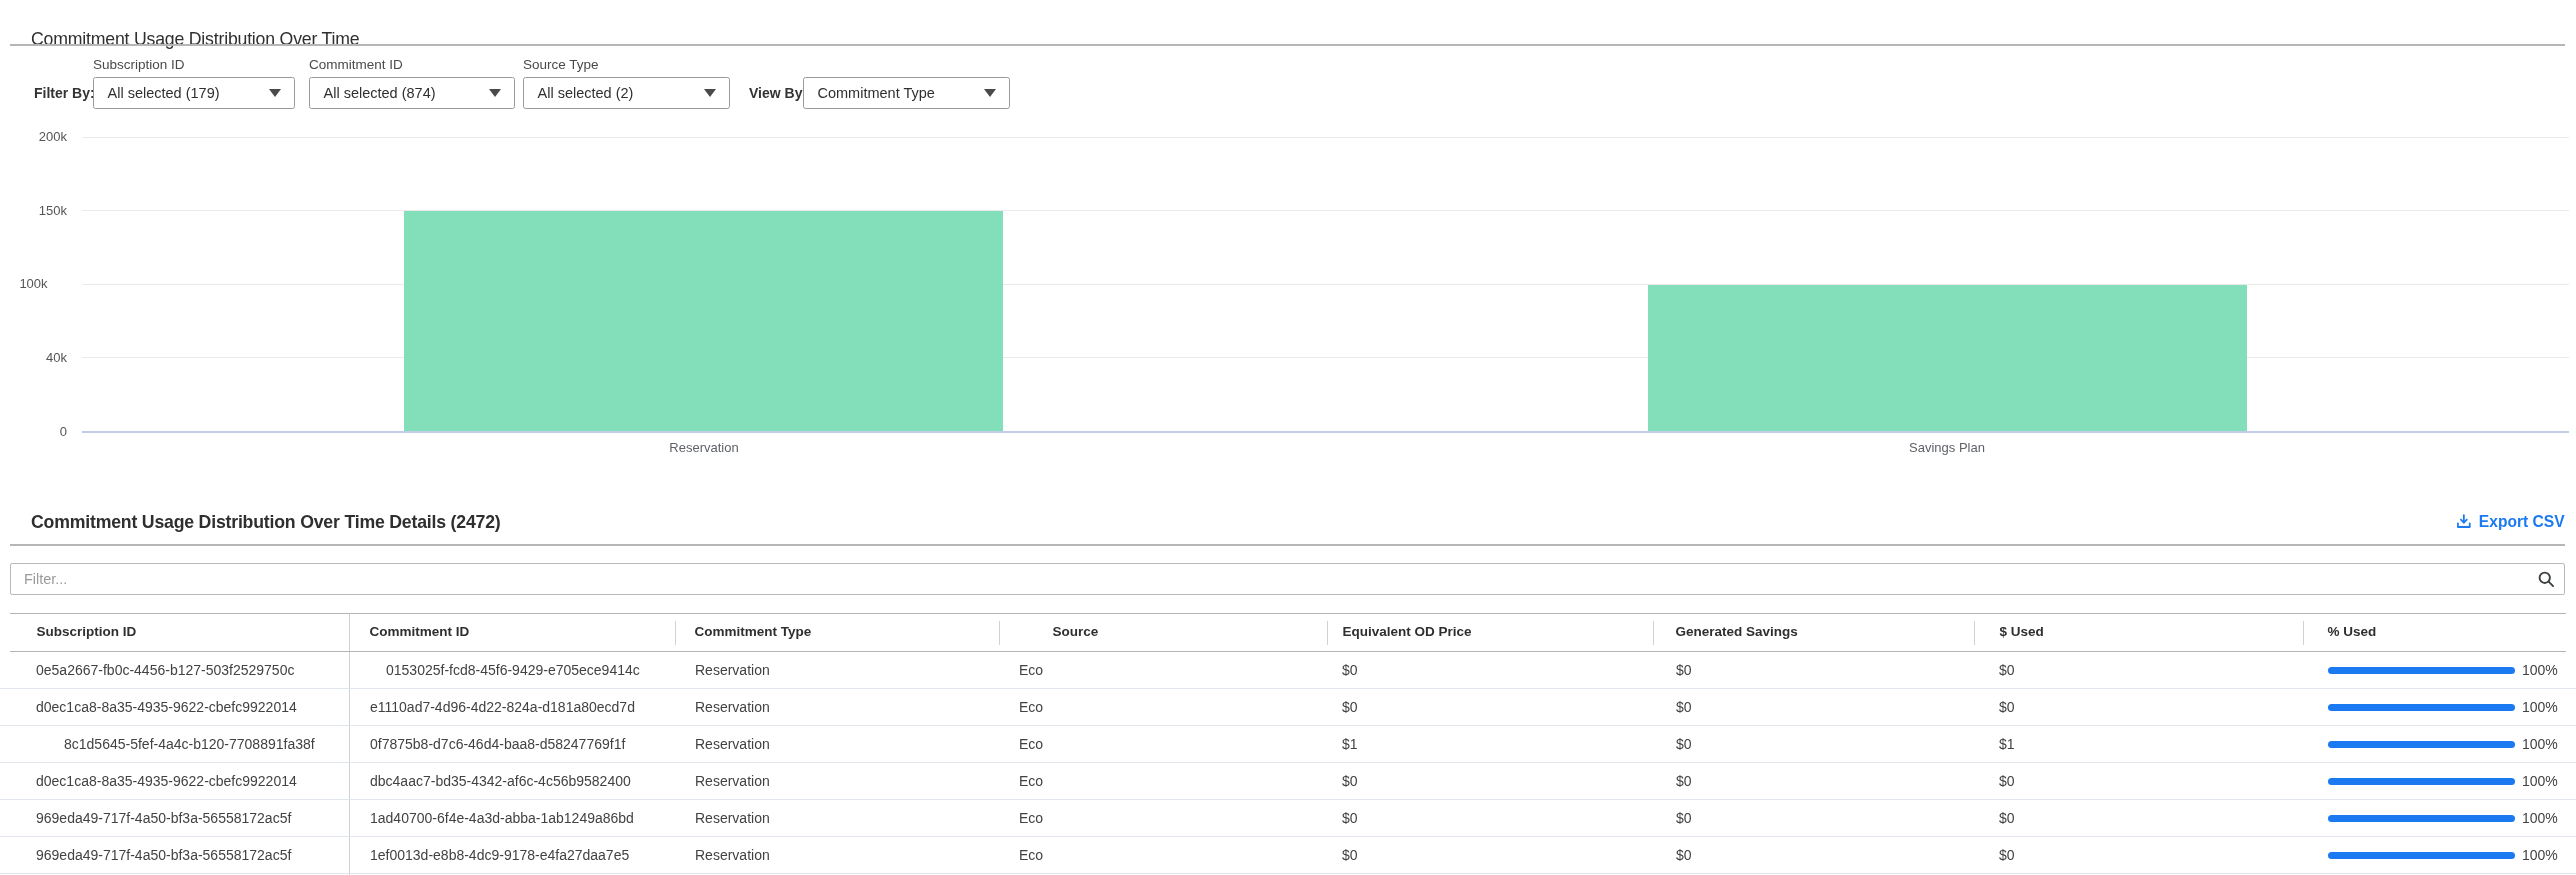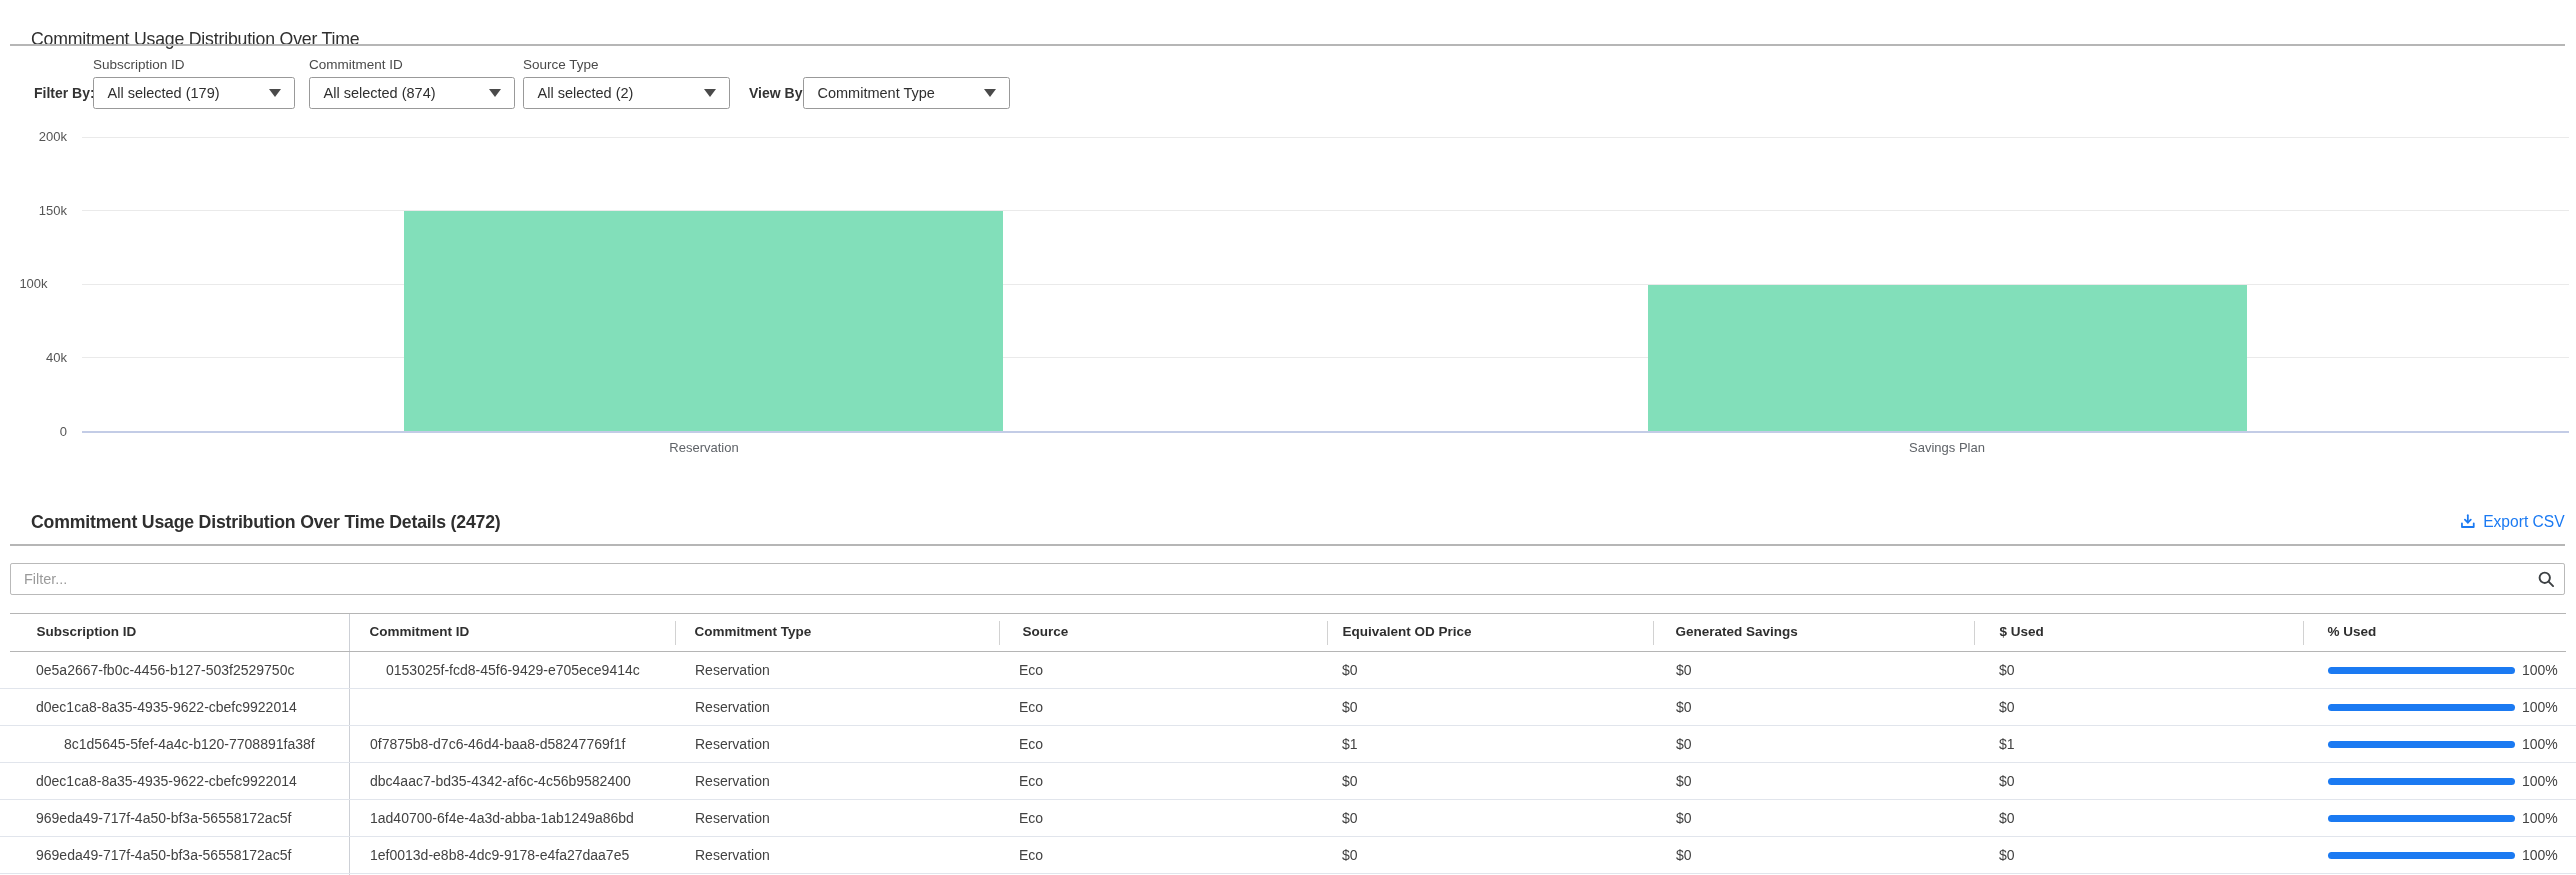--- a/index.html
+++ b/index.html
@@ -31,21 +31,21 @@
   #chart{left:0;top:0;width:2576px;height:467px;pointer-events:none;}
   .gridline{position:absolute;height:1px;background:#eaeaea;}
   .gridline.zero{height:1.6px;background:#c3cce6;}
   .tick-label{position:absolute;width:67px;text-align:right;font-size:13px;color:#555;line-height:15.6px;}
   .bar{position:absolute;pointer-events:auto;}
   .cat-label{position:absolute;text-align:center;font-size:13px;color:#5f6368;line-height:15.6px;}
   
   .details-title{left:31px;top:512px;font-size:17.7px;font-weight:700;color:#2f2f2f;letter-spacing:-0.2px;}
   .export-btn{
     right:11.4px;top:513px;display:flex;align-items:center;gap:6.2px;cursor:pointer;
-    font-size:15.6px;font-weight:400;color:var(--accent,#1b7af2);
+    font-size:15.6px;font-weight:700;color:var(--accent,#1b7af2);
   }
   .filter-wrap{left:10.4px;top:563px;width:2555px;height:32px;}
   .filter-input{
     width:100%;height:100%;box-sizing:border-box;border:1px solid #b9b9b9;border-radius:2.1px;
     font-size:14.5px;color:#333;padding:0 36px 0 12.5px;outline:none;
     font-family:"Liberation Sans","DejaVu Sans",sans-serif;
   }
   .filter-input::placeholder{color:#9a9a9a;}
   .search-icon{position:absolute;right:9.3px;top:6.2px;}
   
@@ -126,21 +126,21 @@
       <path d="M15.2 15.2 L20.5 20.5"></path>
   </svg>
 </div>
 
 <div id="table" class="abs">
   <div class="vsep-full"></div>
   <div class="thead">
       <div class="th" style="left: 26px;">Subscription ID</div>
       <div class="th" style="left: 359px;">Commitment ID</div>
       <div class="th" style="left: 684px;">Commitment Type</div>
-      <div class="th" style="left: 1012px;">Source</div>
+      <div class="th" style="left: 1042px;">Source</div>
       <div class="th" style="left: 1332px;">Equivalent OD Price</div>
       <div class="th" style="left: 1665px;">Generated Savings</div>
       <div class="th" style="left: 1989px;">$ Used</div>
       <div class="th" style="left: 2317px;">% Used</div>
       <div class="vsep-short" style="left: 665px;"></div>
       <div class="vsep-short" style="left: 989px;"></div>
       <div class="vsep-short" style="left: 1317px;"></div>
       <div class="vsep-short" style="left: 1643px;"></div>
       <div class="vsep-short" style="left: 1964px;"></div>
       <div class="vsep-short" style="left: 2293px;"></div>
@@ -152,20 +152,21 @@
         <div class="td" style="left: 695px;">Reservation</div>
         <div class="td" style="left: 1019px;">Eco</div>
         <div class="td" style="left: 1342px;">$0</div>
         <div class="td" style="left: 1676px;">$0</div>
         <div class="td" style="left: 1999px;">$0</div>
         <div class="pill" style="left: 2328px; width: 187px;"></div>
         <div class="td" style="left: 2522px;">100%</div>
       </div>
       <div class="tr">
         <div class="td" style="left: 36px;">d0ec1ca8-8a35-4935-9622-cbefc9922014</div>
+        <div class="td" style="left: 370px;">e1110ad7-4d96-4d22-824a-d181a80ecd7d</div>
         <div class="td" style="left: 695px;">Reservation</div>
         <div class="td" style="left: 1019px;">Eco</div>
         <div class="td" style="left: 1342px;">$0</div>
         <div class="td" style="left: 1676px;">$0</div>
         <div class="td" style="left: 1999px;">$0</div>
         <div class="pill" style="left: 2328px; width: 187px;"></div>
         <div class="td" style="left: 2522px;">100%</div>
       </div>
       <div class="tr">
         <div class="td" style="left: 36px; margin-left: 28px;">8c1d5645-5fef-4a4c-b120-7708891fa38f</div>

